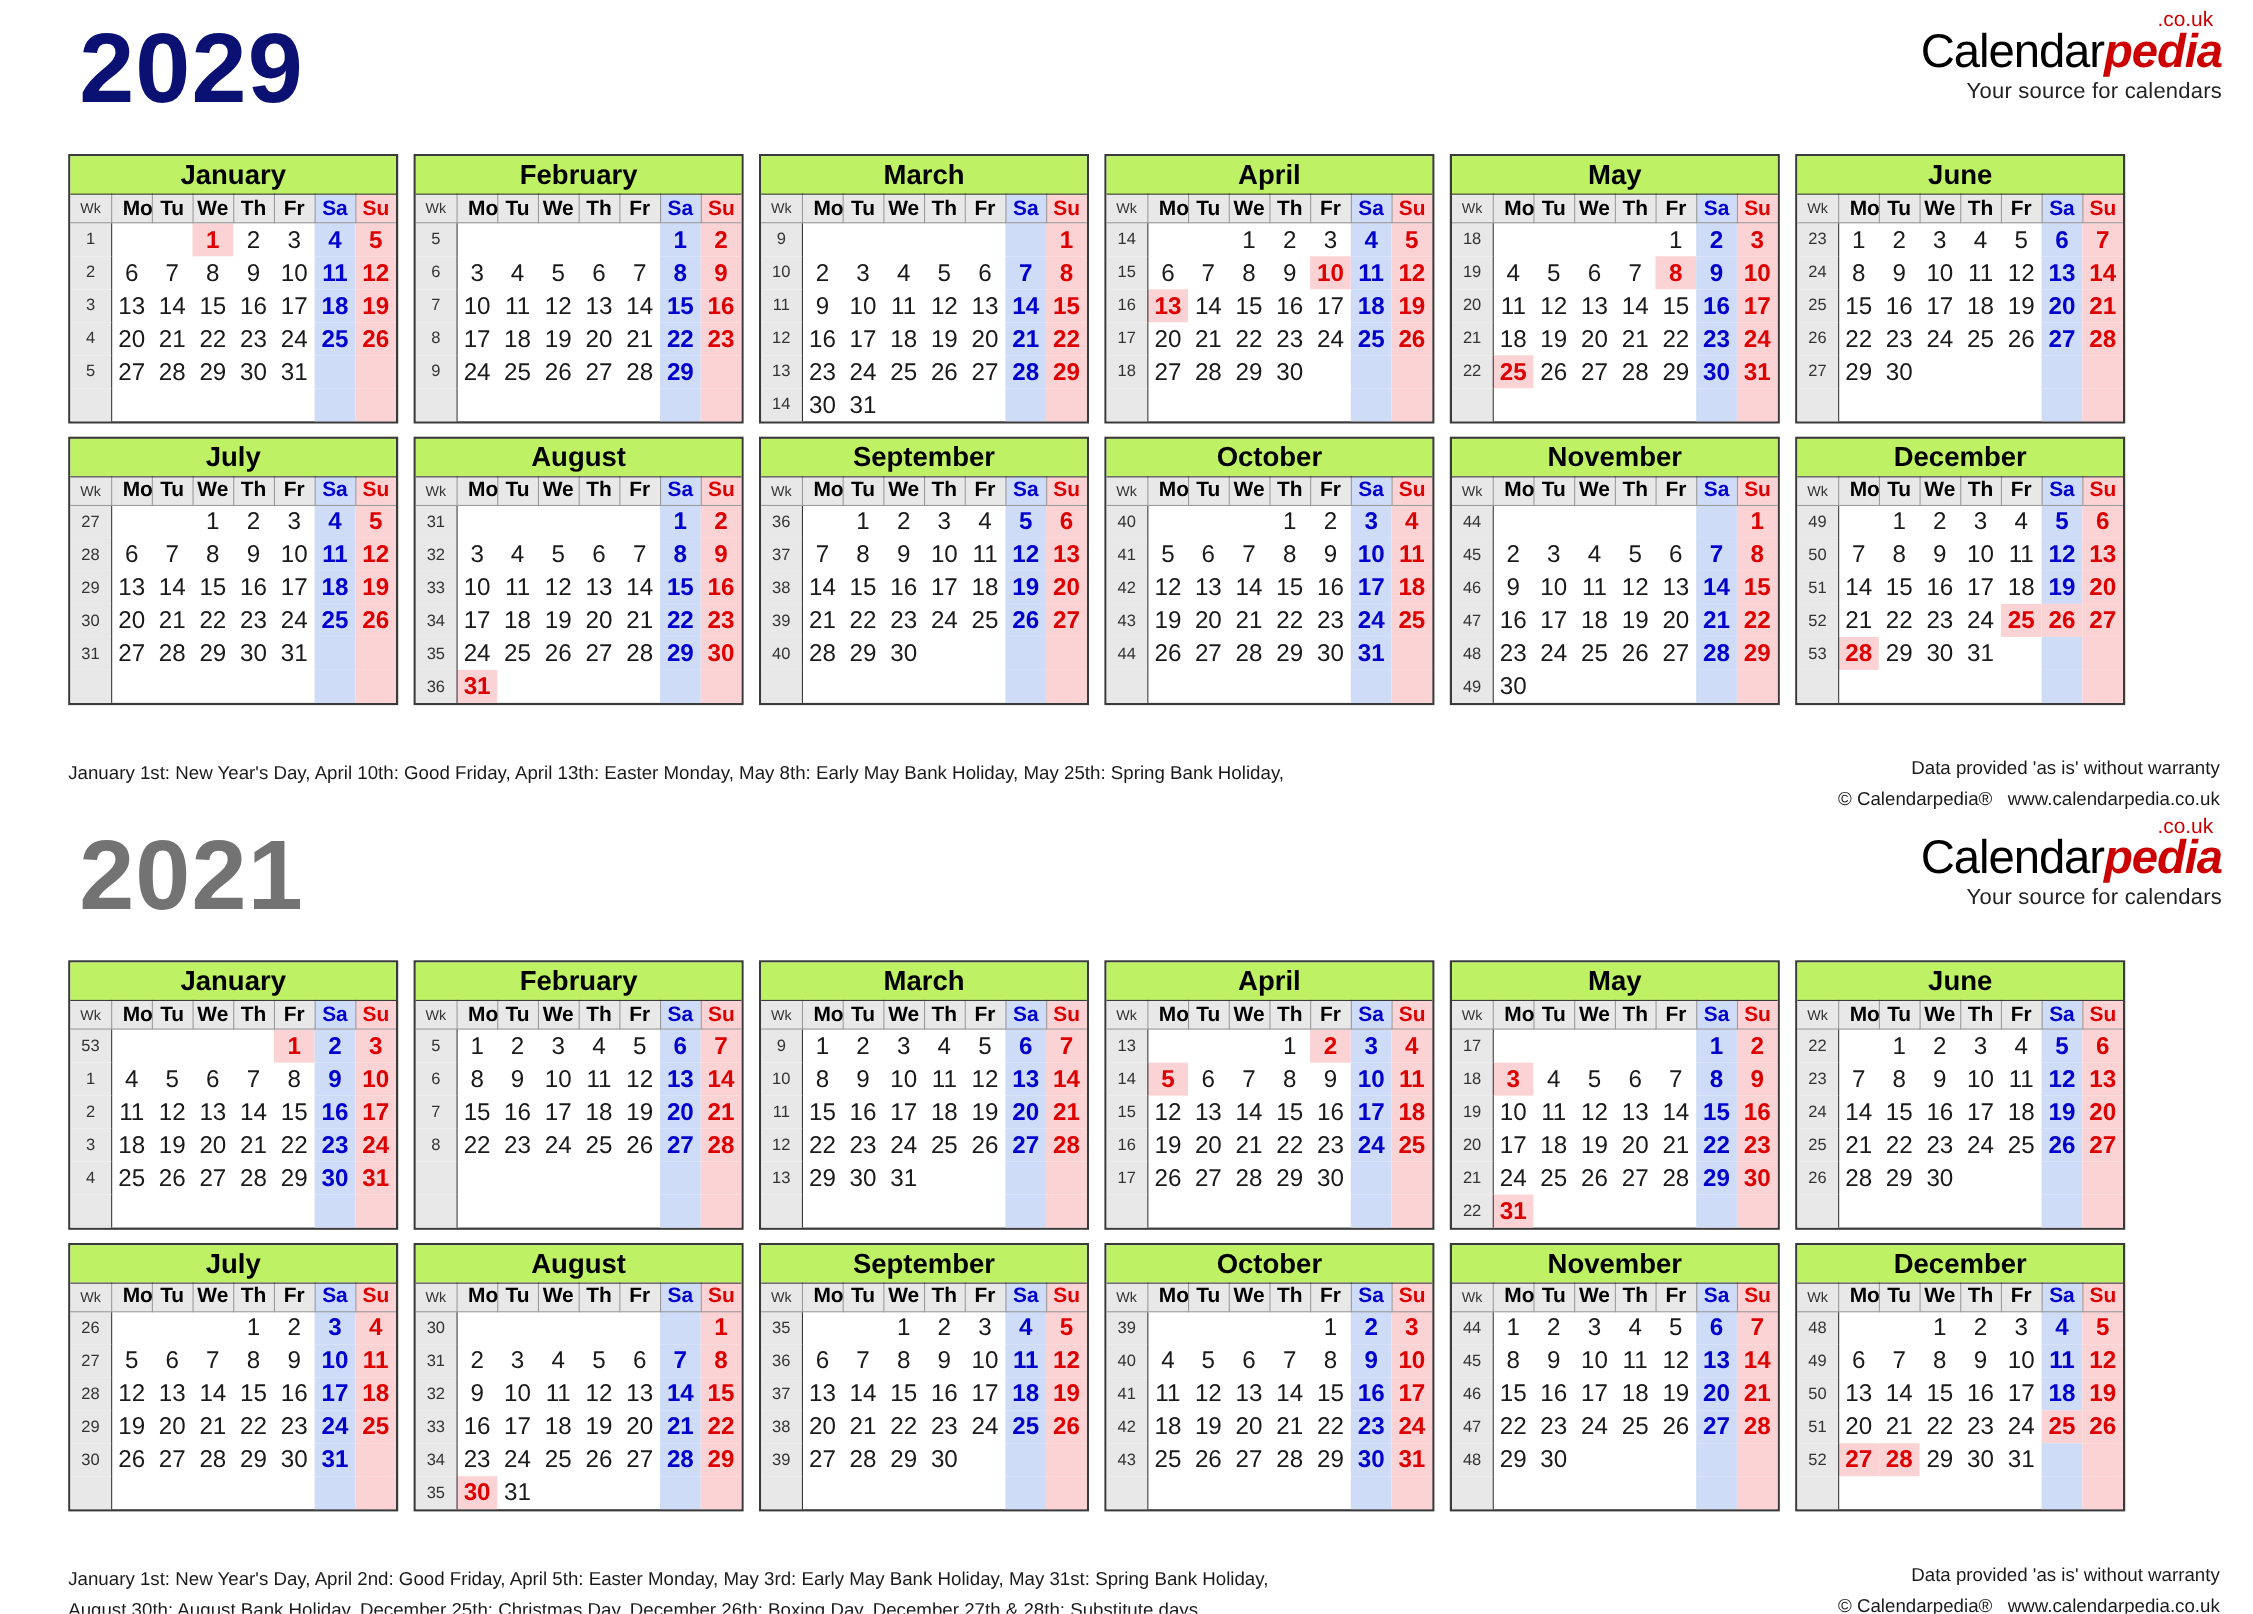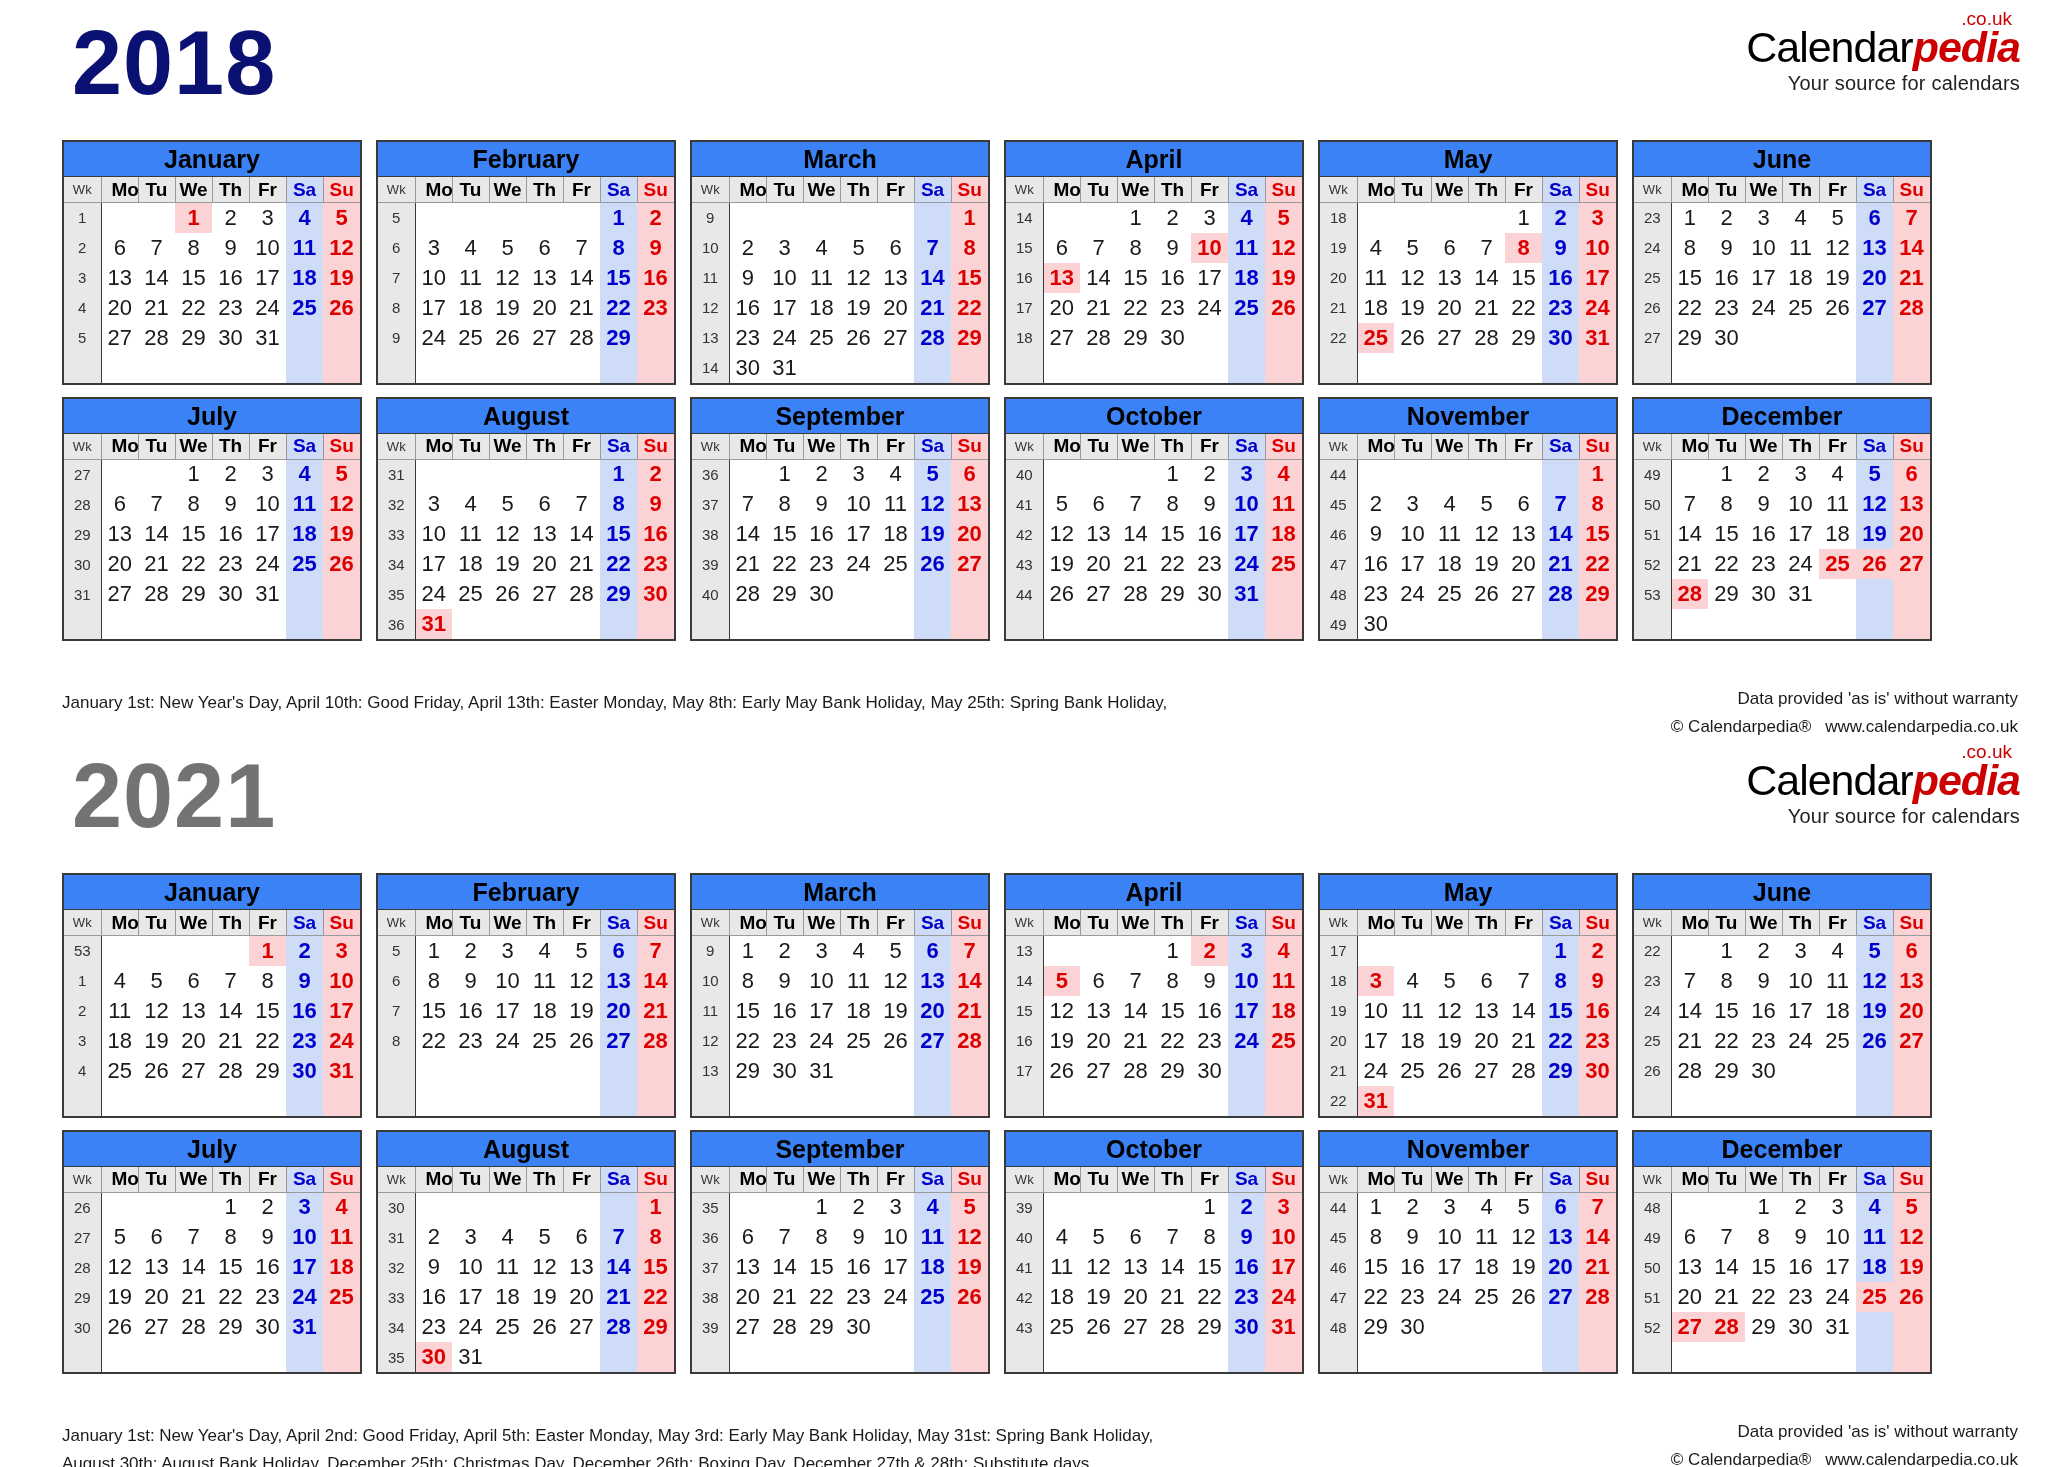--- a/index.html
+++ b/index.html
@@ -34,21 +34,21 @@
   .grid-row { display: flex; gap: 14px; padding: 0 62px; }
   .month {
     width: 300px;
     border: 2px solid #3a3a3a;
     background: #ffffff;
   }
   table.mcal { border-collapse: collapse; width: 100%; table-layout: fixed; }
   table.mcal td, table.mcal th { padding: 0; margin: 0; }
 
   .mname {
-    background: #3b82f6;
+    background: #bef264;
     text-align: center;
     font-size: 25px; font-weight: bold; color: #000;
     height: 34px; line-height: 34px;
     border-bottom: 1px solid #3a3a3a;
   }
   .dowrow th {
     background: #e8e8e8;
     height: 26px;
     font-size: 19px; font-weight: bold;
     text-align: center;
@@ -95,21 +95,21 @@
   }
   .fr-line a { color: #1a1a1a; text-decoration: none; }
   .fr-copy span { margin-right: 14px; }
 </style>
 </head>
 <body>
 
 <div id="root">
   <div class="year-block year-2020">
     <div class="year-head">
-      <div class="year-title">2018</div>
+      <div class="year-title">2029</div>
 
   <div class="logo">
     <div class="logo-main">
       <span class="logo-cal">Calendar</span><span class="logo-pedia">pedia</span>
       <span class="logo-tld">.co.uk</span>
     </div>
     <div class="logo-tag">Your source for calendars</div>
   </div>
     </div>
     <div class="grid-row">

